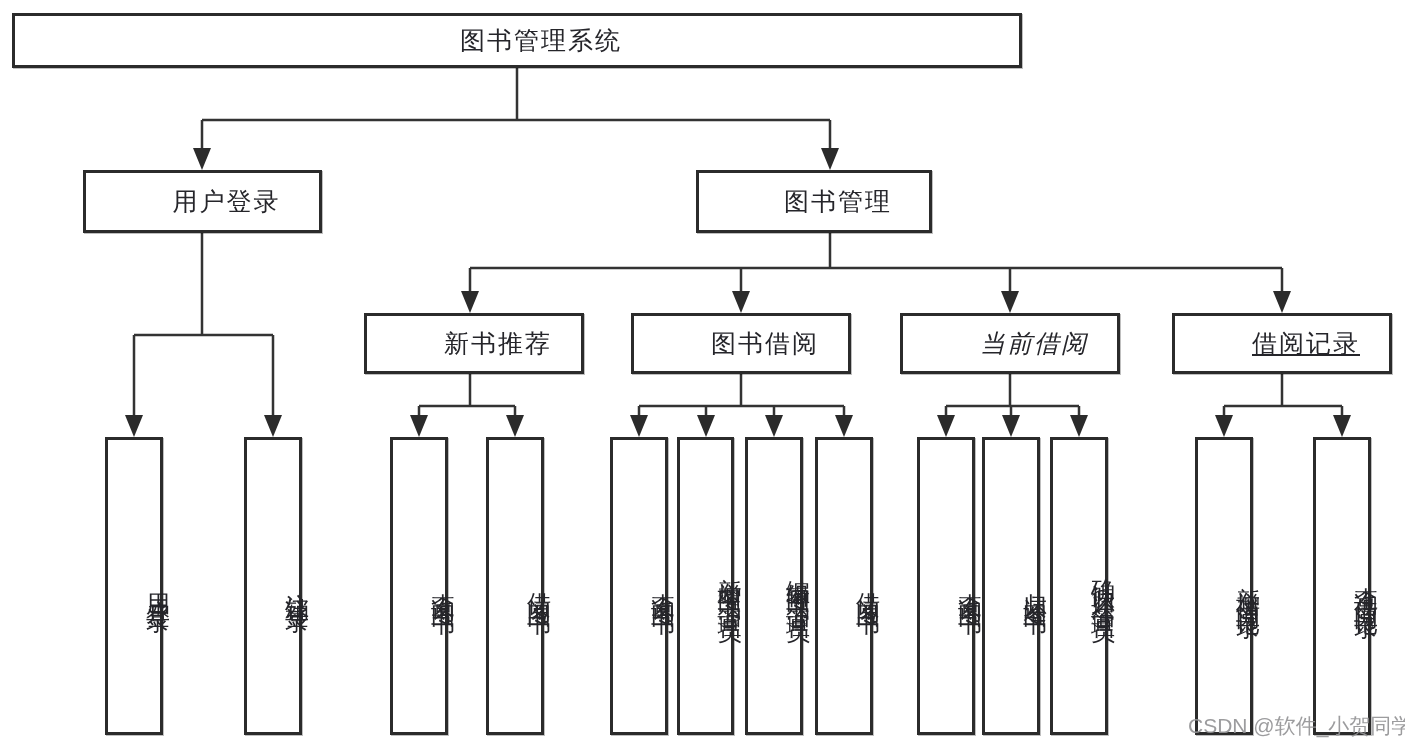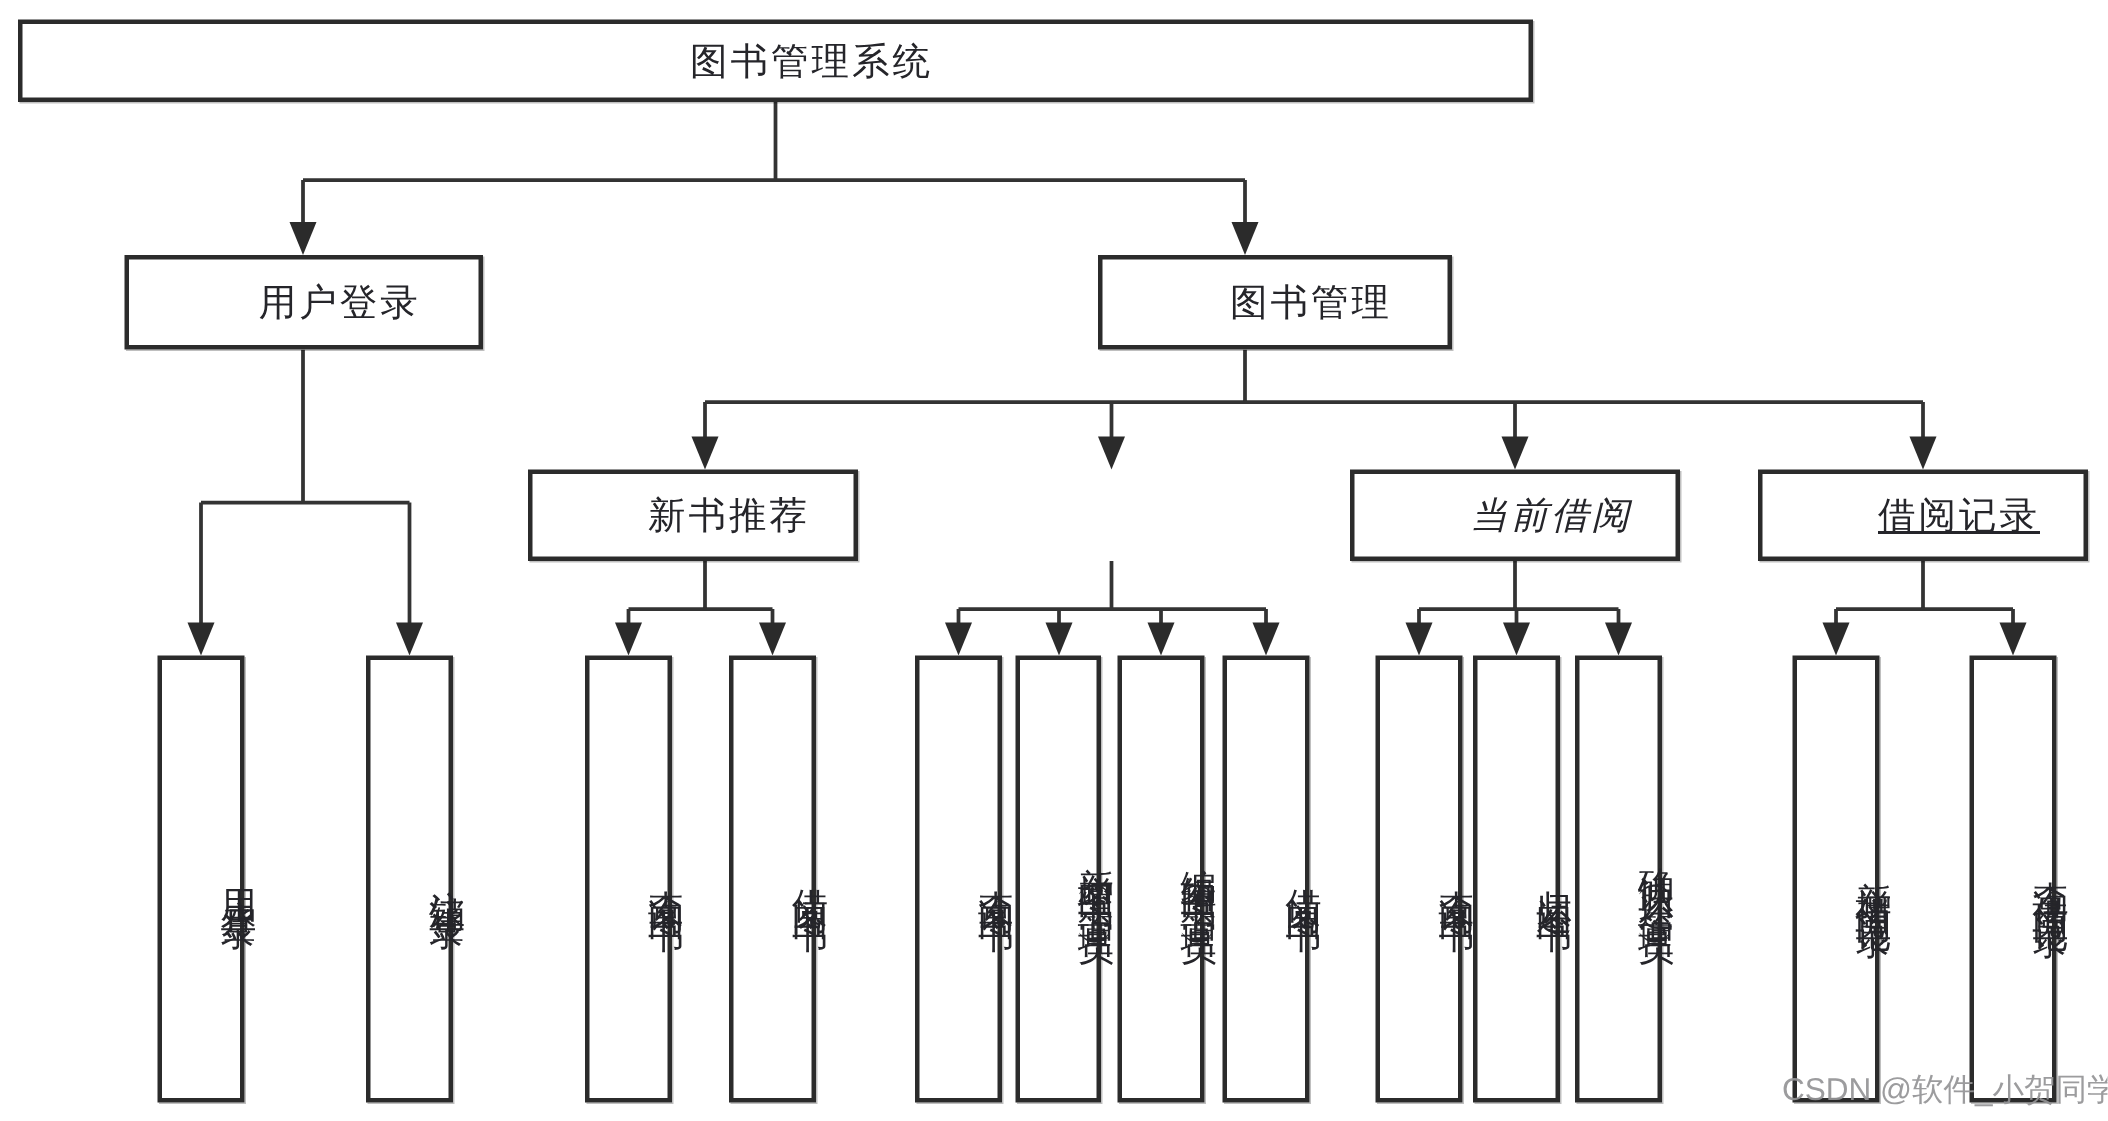--- a/index.html
+++ b/index.html
@@ -86,26 +86,29 @@
     </g>
   </svg>
 
   <div class="node h" style="left:12px; top:13px; width:1010px; height:55px;">
     <span>图书管理系统</span>
   </div>
 
   <div class="node h" style="left:83px; top:170px; width:239px; height:63px;">
     <span>用户登录</span>
   </div>
-  <div class="node h" style="left:732px; top:170px; width:236px; height:63px;">
+  <div class="node h" style="left:696px; top:170px; width:236px; height:63px;">
     <span>图书管理</span>
   </div>
 
-  <div class="node h" style="left:352px; top:313px; width:220px; height:61px;">
+  <div class="node h" style="left:364px; top:313px; width:220px; height:61px;">
     <span>新书推荐</span>
+  </div>
+  <div class="node h" style="left:631px; top:313px; width:220px; height:61px;">
+    <span>图书借阅</span>
   </div>
   <div class="node h" style="left:900px; top:313px; width:220px; height:61px;font-style:italic;">
     <span>当前借阅</span>
   </div>
   <div class="node h" style="left:1172px; top:313px; width:220px; height:61px;text-decoration:underline;">
     <span>借阅记录</span>
   </div>
 
   <div class="node v" style="left:105px; top:437px; width:58px; height:298px;">
     <span>用户登录</span>

